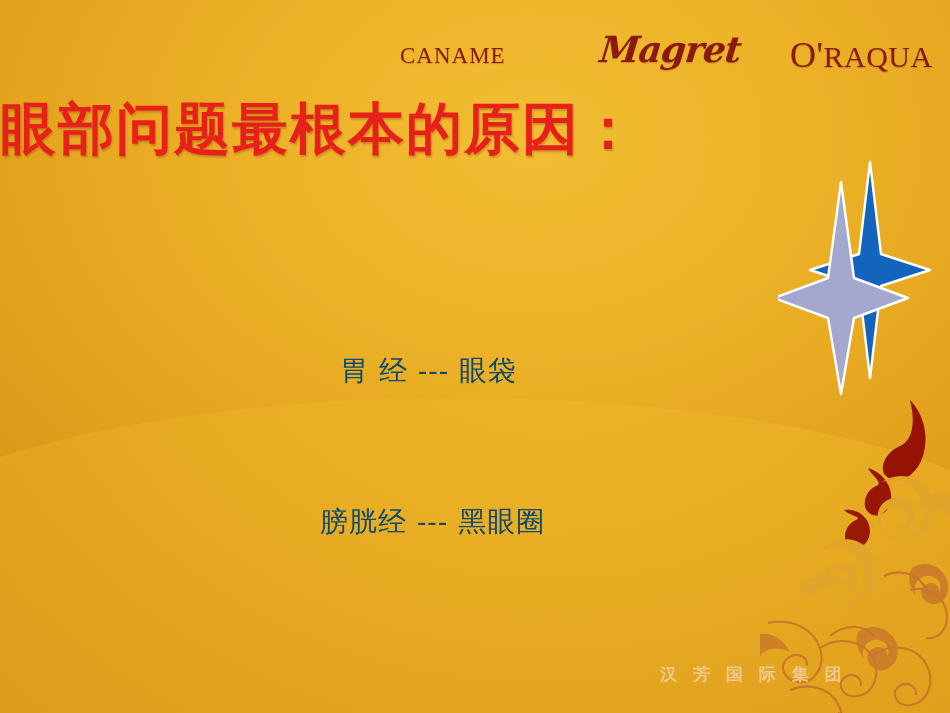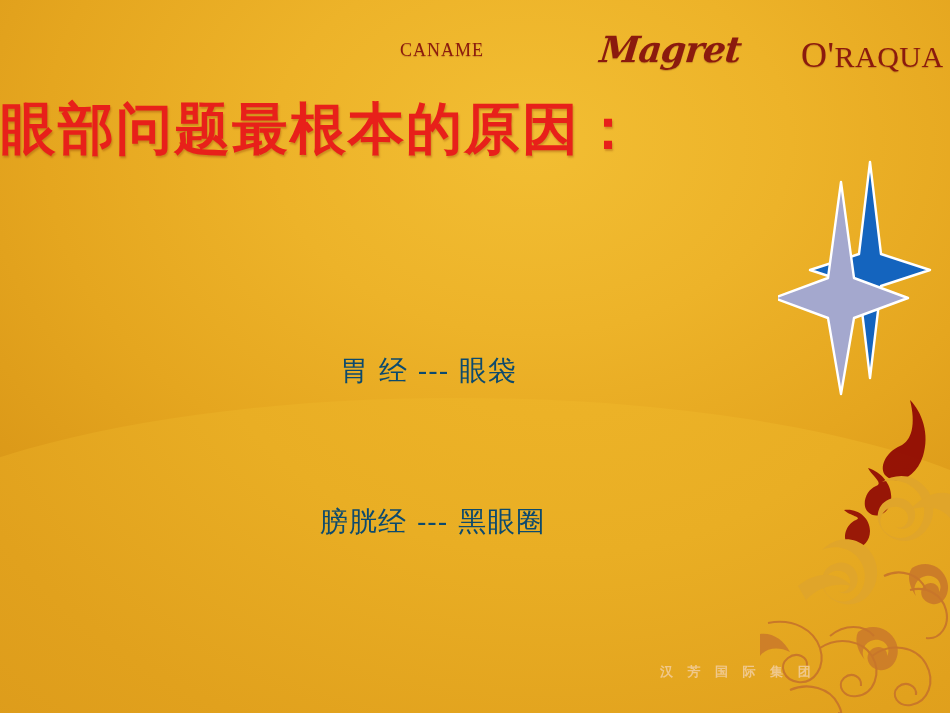--- a/index.html
+++ b/index.html
@@ -99,41 +99,40 @@
   }
   .logo {
     position: absolute;
     color: #8B1A0E;
     white-space: nowrap;
     text-shadow: 0 1px 1px rgba(90,20,10,.25);
   }
   .logo-caname {
     left: 400px; top: 20px;
     font-family: "Liberation Serif", "DejaVu Serif", serif;
-    font-size: 25px;
+    font-size: 33px;
     font-variant: small-caps;
     letter-spacing: 1px;
     font-weight: 400;
   }
   .logo-magret {
     left: 600px; top: 14px;
     font-family: "DejaVu Serif", "Liberation Serif", serif;
     font-size: 36px;
     font-style: italic;
     font-weight: 700;
     letter-spacing: -1px;
     transform: skewX(-6deg);
   }
   .logo-oraqua {
     left: 790px; top: 20px;
     font-family: "Liberation Serif", "DejaVu Serif", serif;
     font-size: 30px;
     font-variant: small-caps;
     letter-spacing: .5px;
-    margin-left: 11px;
   }
   .logo-oraqua .big {
     font-size: 36px;
     font-variant: normal;
   }
 
   
   .title {
     position: absolute;
     left: 0; right: 0;
@@ -169,21 +168,21 @@
   .line-1 { left: 340px; top: 352px; }
   .line-2 { left: 172px; top: 428px; }
   .line-3 { left: 320px; top: 503px; }
 
   
   .footer {
     position: absolute;
     left: 660px;
     top: 663px;
     font-family: "DejaVu Sans", "Liberation Sans", sans-serif;
-    font-size: 13px;
+    font-size: 17px;
     font-weight: 700;
     color: #F0C88C;
     letter-spacing: 5px;
     white-space: nowrap;
   }
 </style>
 </head>
 <body>
 
 <div id="slide">

